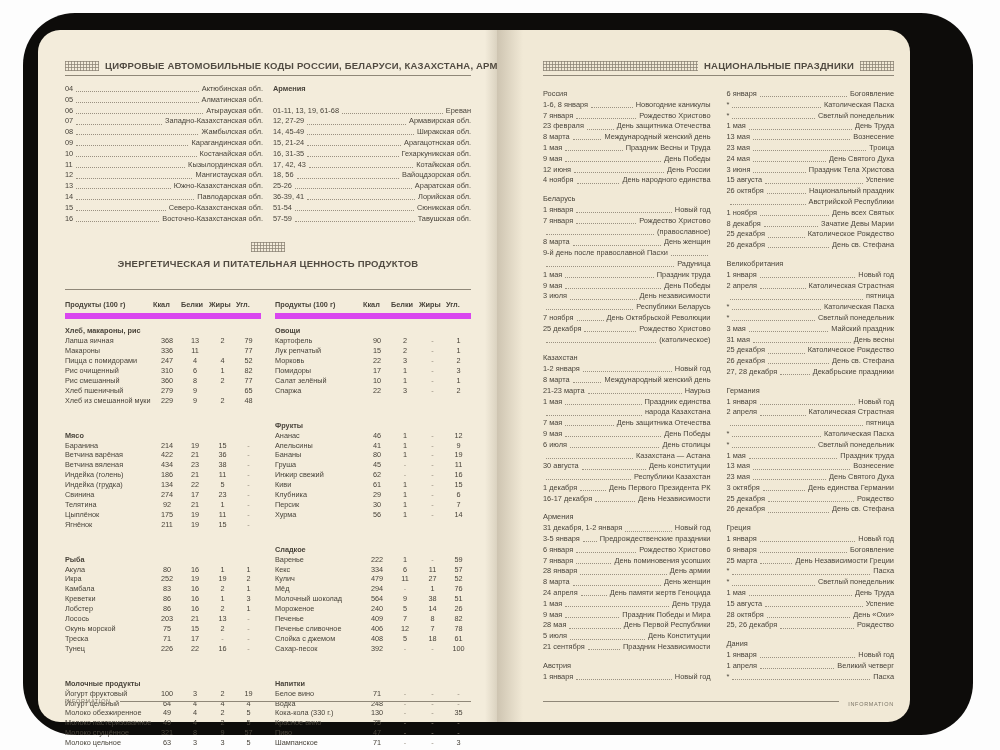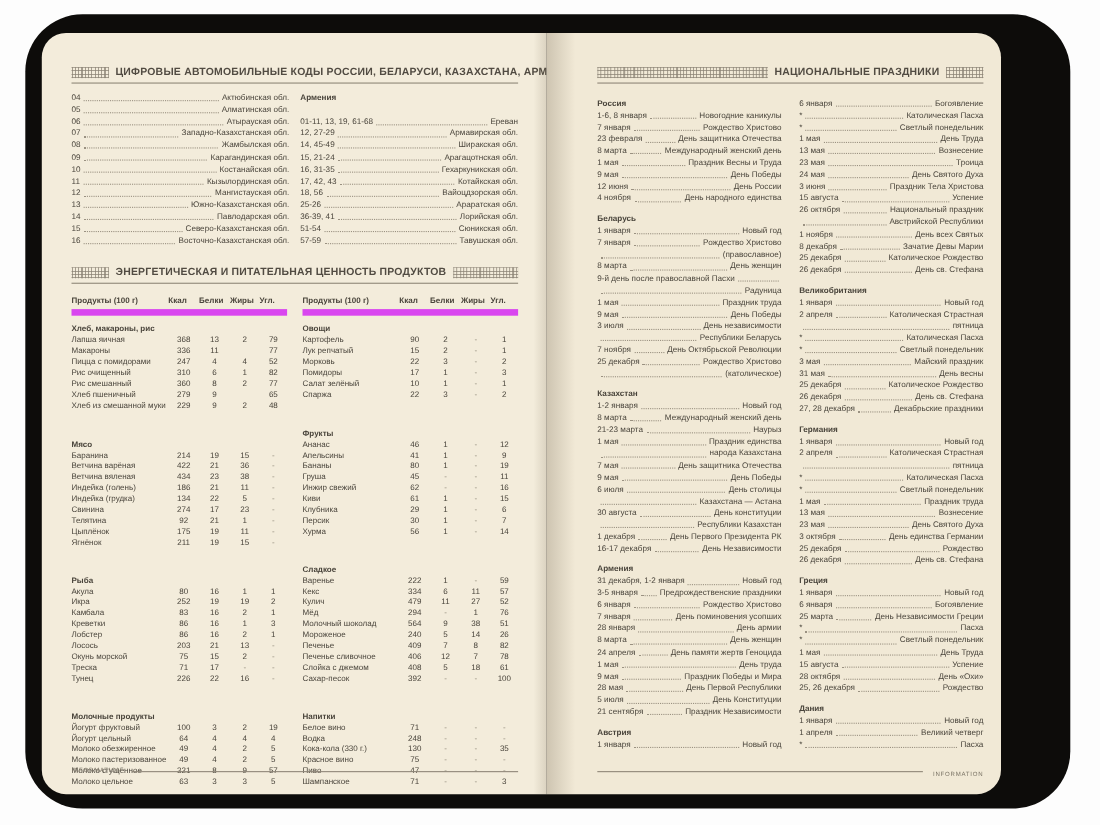--- a/index.html
+++ b/index.html
@@ -33,39 +33,39 @@
               color:#49443b;}
   .lr-d{white-space:nowrap;}
   .lr-dots{flex:1 1 auto;border-bottom:1px dotted #9a9181;margin:0 3px 2.5px;}
   .lr-v{white-space:nowrap;}
   .spacer-row{height:10.8px;}
 
   .codes{display:flex;gap:10px;margin-top:8px;}
   .codes-col{flex:1 1 0;min-width:0;}
   .col-head{font-weight:bold;font-size:7.4px;line-height:10.8px;color:#49443b;}
 
-  .nutr-head{margin-top:18px;}
+  .nutr-head{margin-top:18px;flex-direction:column;}
   .food-wrap{display:flex;gap:14px;margin-top:10px;}
   .food-col{flex:1 1 0;min-width:0;}
   .food-headrow{display:grid;grid-template-columns:1fr 28px 28px 27px 25px;
      font-weight:bold;font-size:7.3px;color:#49443b;border-bottom:6px solid #d946ef;
      padding-bottom:4px;margin-bottom:7px;}
   .food-headrow .num{text-align:left;}
   .food-row{display:grid;grid-template-columns:1fr 28px 28px 27px 25px;
      font-size:7.3px;line-height:9.9px;color:#49443b;}
   .food-row .num{text-align:center;}
   .food-row .dim{color:#938b7c;}
   .food-sec-name{font-weight:bold;font-size:7.3px;line-height:9.9px;color:#49443b;}
   .food-sec-block + .food-sec-block{margin-top:25px;}
   .food-notes{display:flex;gap:14px;margin-top:13px;font-size:7.3px;color:#49443b;}
   .food-notes span{flex:1 1 0;}
 
   .holidays{display:flex;gap:16px;margin-top:13px;}
   .hol-col{flex:1 1 0;min-width:0;}
-  .hol-name{font-weight:bold;font-size:7.4px;line-height:10.8px;color:#49443b;}
+  .hol-name{font-weight:normal;font-size:7.4px;line-height:10.8px;color:#49443b;}
   .hol-sec + .hol-sec{margin-top:8px;}
 
   .page-foot{position:absolute;left:0;right:0;bottom:0;display:flex;align-items:center;}
   .foot-label{font-size:5.5px;letter-spacing:.7px;color:#7a7365;white-space:nowrap;}
   .foot-line{flex:1 1 auto;border-top:1px solid #8f8778;height:0;}
   .left-foot .foot-line{margin-left:9px;}
   .right-foot .foot-label{margin-left:9px;transform:translateY(3px);}
 </style>
 </head>
 <body>

